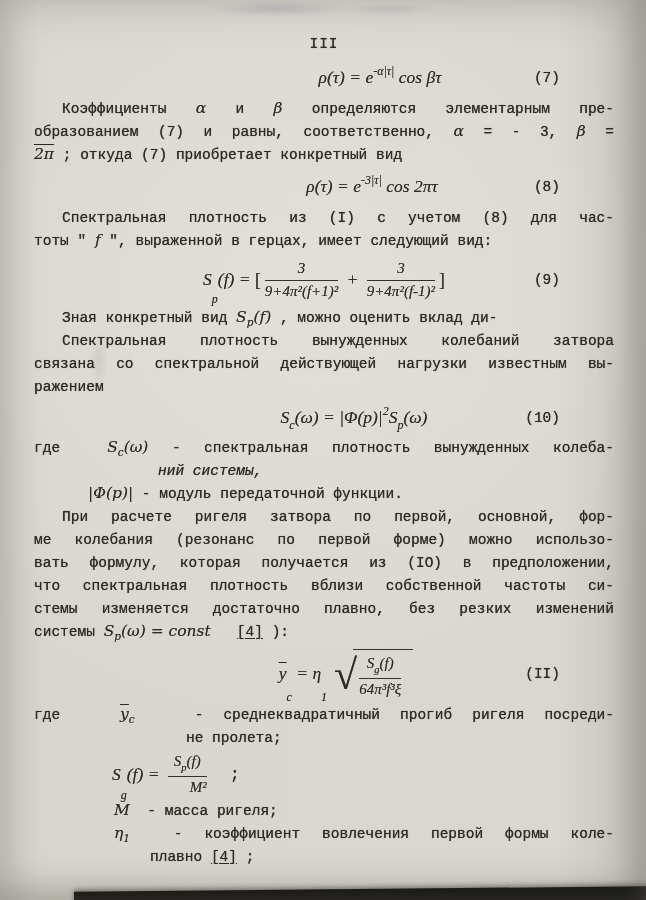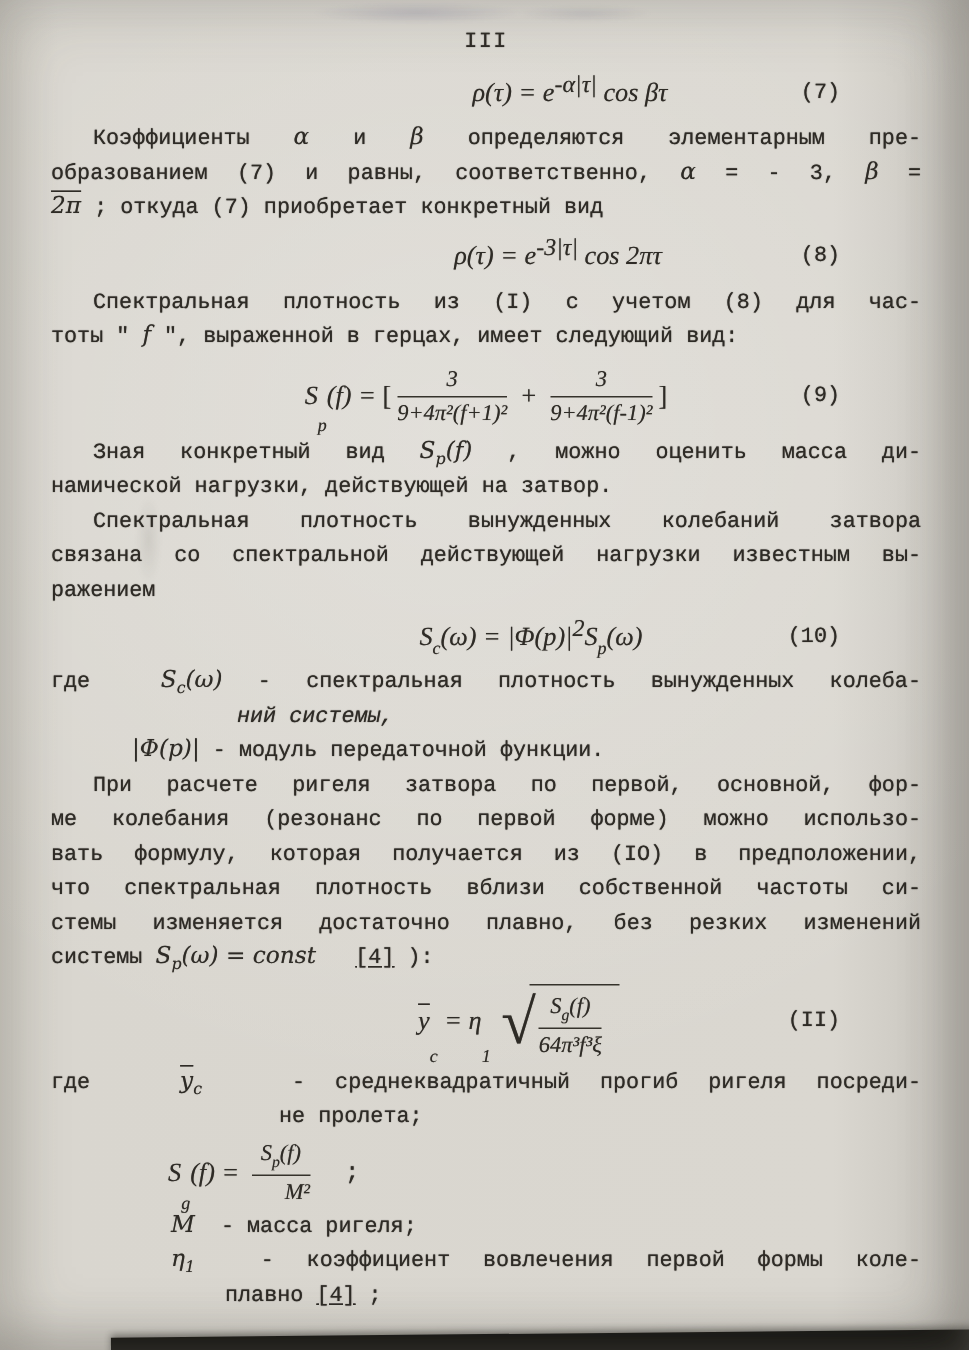--- a/index.html
+++ b/index.html
@@ -22,21 +22,21 @@
   .smudge{position:absolute;pointer-events:none;filter:blur(1.2px);}
   .s1{left:208px;top:1px;width:140px;height:15px;background:radial-gradient(ellipse at center, rgba(88,86,128,0.20), rgba(88,86,128,0) 70%);}
   .s2{left:345px;top:3px;width:90px;height:12px;background:radial-gradient(ellipse at center, rgba(90,88,120,0.14), rgba(90,88,120,0) 70%);}
   .s3{left:90px;top:330px;width:18px;height:60px;background:radial-gradient(ellipse at center, rgba(70,66,58,0.10), rgba(70,66,58,0) 70%);}
   .scanband{
     position:absolute;left:74px;right:-12px;bottom:-5px;height:16px;
     background:#151512;transform:rotate(-0.55deg);
     box-shadow:0 -2px 5px rgba(25,24,20,0.45);
   }
 
-  .col{position:absolute;left:34px;top:0;width:580px;}
+  .col{position:absolute;left:34px;top:16px;width:580px;}
 
   .pagenum{margin:20px 0 8px;text-align:center;font-size:14.5px;letter-spacing:1px;}
 
   .t{
     font-family:"Liberation Mono","DejaVu Sans Mono",monospace;
     text-shadow:0 0 0.7px rgba(40,36,30,0.85);
   }
   .u{text-decoration:underline;text-underline-offset:2px;}
 
   .m{
@@ -69,21 +69,21 @@
   #eq10{height:34px;margin:2px 0;}
   #eq11{height:56px;margin:2px 0;}
   #eqSg{height:48px;margin:1px 0;justify-content:flex-start;padding-left:78px;}
   #eq7 .eqbody{transform:translateX(56px);}
   #eq8 .eqbody{transform:translateX(48px);}
   #eq10 .eqbody{transform:translateX(30px);}
   #eq11 .eqbody{transform:translateX(22px);}
   .eqbody{display:inline-flex;align-items:center;white-space:pre;}
   .eq .m{font-size:17.5px;font-family:Liberation Serif, serif;}
   .eq .msub{font-size:12px;vertical-align:-5px;align-self:flex-end;transform:translateY(4px);}
-  .eq .msup{font-size:16px;vertical-align:9px;align-self:flex-start;transform:translateY(-4px);}
+  .eq .msup{font-size:12px;vertical-align:9px;align-self:flex-start;transform:translateY(-4px);}
   .eqtag{position:absolute;right:54px;top:50%;transform:translateY(-50%);font-size:14.5px;}
 
   .frac{display:inline-block;vertical-align:middle;text-align:center;margin:0 4px;}
   .frac .num{display:block;padding:0 6px 2px;border-bottom:1.5px solid #35322b;}
   .frac .den{display:block;padding-top:2px;text-align:right;}
   .frac .m{font-size:15px;}
   .frac .msub{font-size:10.5px;transform:translateY(3px);}
 
   .big{font-size:42px;font-style:normal;line-height:0;vertical-align:middle;font-weight:400;transform:scaleY(1.05);}
 
@@ -117,22 +117,21 @@
       </div>
     <div class="para" id="p2">
         <div class="line"><span class="t">Спектральная плотность из (I) с учетом (8) для час-</span></div>
         <div class="line"><span class="t">тоты " </span><span class="m">f</span><span class="t"> ", выраженной в герцах, имеет следующий вид:</span></div>
       </div>
     <div class="eq" id="eq9">
         <span class="eqbody"><span class="m">S</span><span class="m msub">p</span><span class="m">(f) = </span><span class="m big">[</span><span class="frac"><span class="num"><span class="m">3</span></span><span class="den"><span class="m">9+4π²(f+1)²</span></span></span><span class="m"> + </span><span class="frac"><span class="num"><span class="m">3</span></span><span class="den"><span class="m">9+4π²(f-1)²</span></span></span><span class="m big">]</span></span>
         <span class="eqtag t">(9)</span>
       </div>
     <div class="para" id="p3">
-        <div class="line"><span class="t">Зная конкретный вид </span><span class="m">S</span><span class="m msub">p</span><span class="m">(f)</span><span class="t"> , можно оценить масса ди-</span></div>
-        <div class="line"><span class="t">намической нагрузки, действующей на затвор.</span></div>
+        <div class="line"><span class="t">Зная конкретный вид </span><span class="m">S</span><span class="m msub">p</span><span class="m">(f)</span><span class="t"> , можно оценить вклад ди-</span></div>
       </div>
     <div class="para" id="p4">
         <div class="line"><span class="t">Спектральная плотность вынужденных колебаний затвора</span></div>
         <div class="line"><span class="t">связана со спектральной действующей нагрузки известным вы-</span></div>
         <div class="line"><span class="t">ражением</span></div>
       </div>
     <div class="eq" id="eq10">
         <span class="eqbody"><span class="m">S</span><span class="m msub">c</span><span class="m">(ω) = </span><span class="m">|Φ(p)|</span><span class="m msup">2</span><span class="m">S</span><span class="m msub">p</span><span class="m">(ω)</span></span>
         <span class="eqtag t">(10)</span>
       </div>

